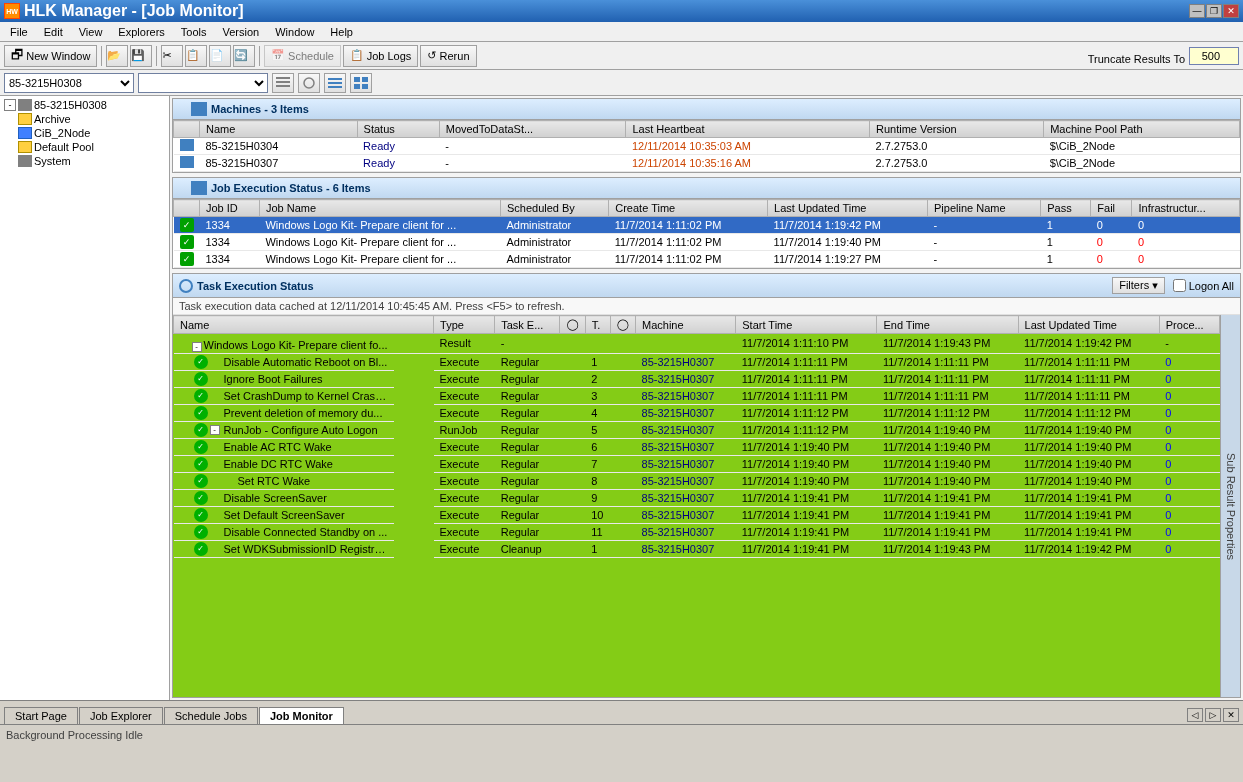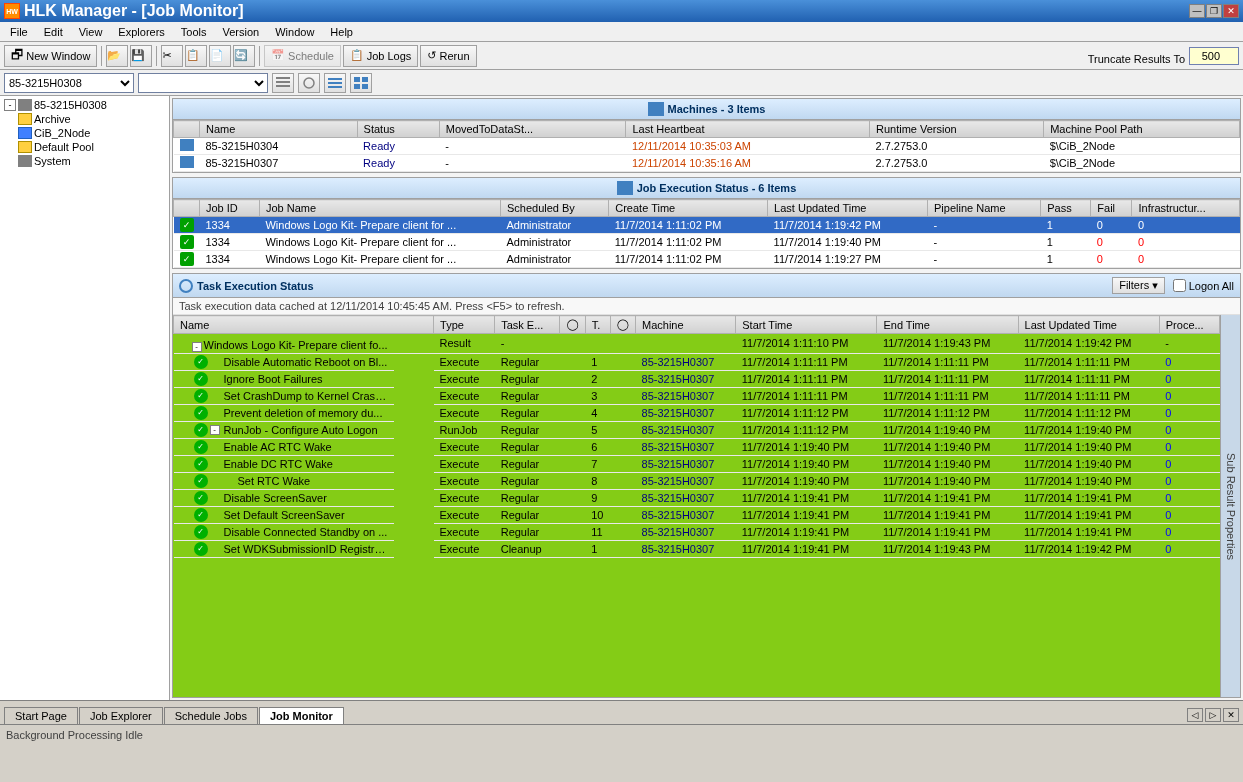--- a/index.html
+++ b/index.html
@@ -28,21 +28,21 @@
     .addr-btn { width: 22px; height: 20px; background: linear-gradient(to bottom, #f8f8f8, #e0e0e0); border: 1px solid #a0a0a0; cursor: pointer; display: flex; align-items: center; justify-content: center; }
     .truncate-input { width: 50px; height: 18px; border: 1px solid #7080b0; background: #ffffd0; text-align: right; padding-right: 18px; }
     
     
     .sidebar { width: 170px; background: white; border-right: 1px solid #a0a0a0; overflow-y: auto; padding: 2px; }
     .tree-item { display: flex; align-items: center; gap: 2px; padding: 1px 2px; cursor: pointer; white-space: nowrap; }
     .tree-expand { width: 12px; height: 12px; border: 1px solid #808080; background: white; display: flex; align-items: center; justify-content: center; font-size: 9px; cursor: pointer; flex-shrink: 0; }
     
     
     .content-area { flex: 1; overflow: hidden; display: flex; flex-direction: column; background: #f4f4f4; }
-    .section-header { background: linear-gradient(to bottom, #ddeeff, #c0d8f0); border-bottom: 1px solid #a0a0a0; padding: 3px 18px; display: flex; align-items: center; gap: 4px; font-weight: bold; font-size: 12px; color: #003060; justify-content: center; }
+    .section-header { background: linear-gradient(to bottom, #ddeeff, #c0d8f0); border-bottom: 1px solid #a0a0a0; padding: 3px 18px; display: flex; align-items: center; gap: 4px; font-weight: bold; font-size: 12px; color: #003060; }
     
     
     .data-table { width: 100%; border-collapse: collapse; font-size: 11px; }
     .data-table th { background: linear-gradient(to bottom, #e8e8e8, #d0d0d0); border: 1px solid #b0b0b0; padding: 2px 6px; text-align: left; white-space: nowrap; font-weight: normal; cursor: pointer; }
     .data-table td { border-bottom: 1px solid #e8e8e8; padding: 1px 6px; white-space: nowrap; overflow: hidden; text-overflow: ellipsis; max-width: 200px; }
     .data-table tr.selected td { background: #316ac5; color: white; }
     .status-cell { color: #000080; }
     
     
     .task-header { background: linear-gradient(to bottom, #ddeeff, #c0d8f0); border-bottom: 1px solid #a0a0a0; padding: 3px 6px; display: flex; align-items: center; justify-content: space-between; }

